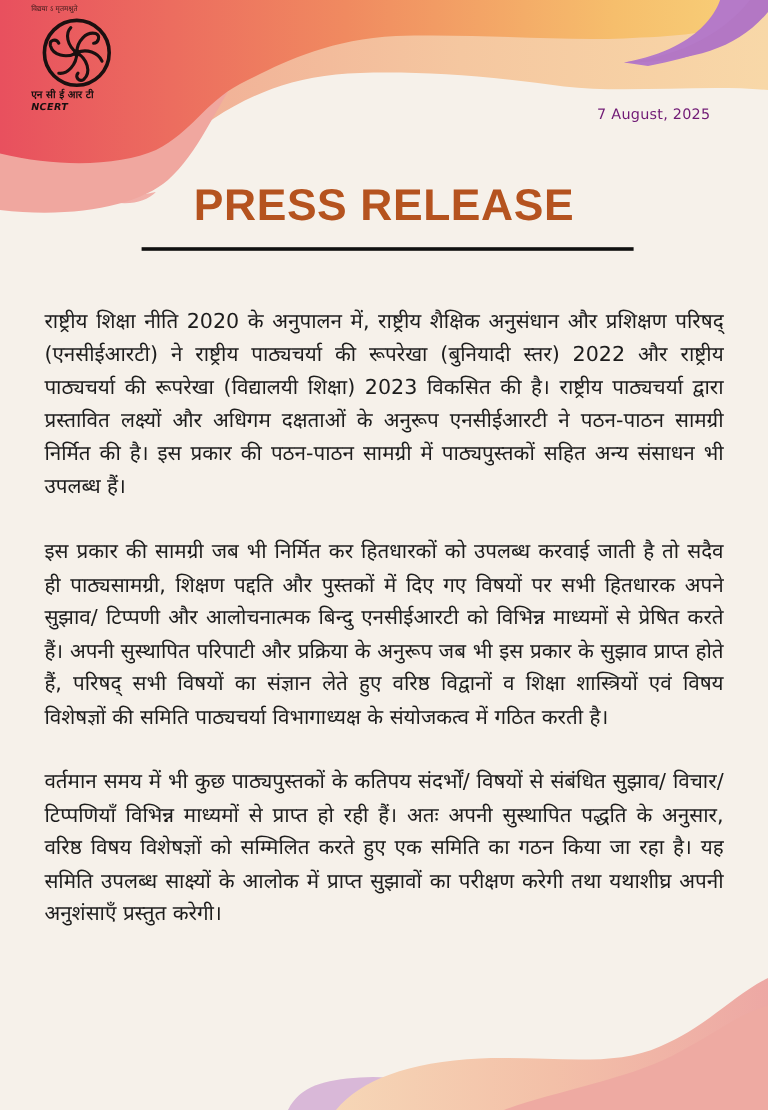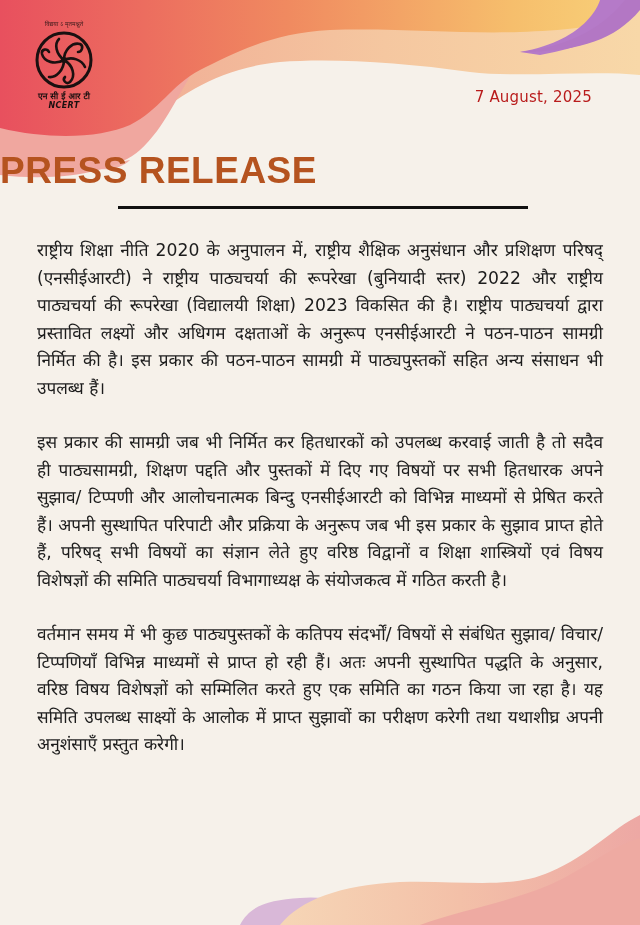--- a/index.html
+++ b/index.html
@@ -18,25 +18,24 @@
       position: absolute;
       left: 0;
       top: 0;
       width: 640px;
       height: 925px;
       z-index: 0;
     }
     .logo {
       position: absolute;
       left: 26px;
-      top: 20px;
+      top: 4px;
       width: 76px;
       height: 118px;
       z-index: 2;
-      text-align: center;
     }
     .logo-tagline {
       font-size: 6px;
       color: #3a1a1a;
       line-height: 8px;
       height: 10px;
       white-space: nowrap;
     }
     .logo-emblem {
       display: block;
@@ -57,29 +56,30 @@
       line-height: 10px;
       letter-spacing: 0.3px;
       font-style: italic;
     }
     .date {
       position: absolute;
       right: 48px;
       top: 88px;
       z-index: 2;
       font-family: "DejaVu Sans", sans-serif;
-      font-size: 15px;
-      color: #b91c1c;
+      font-size: 12px;
+      color: #701a75;
       letter-spacing: 0.2px;
     }
     .title {
       position: absolute;
       left: 0;
       width: 640px;
       top: 150px;
+      text-align: center;
       z-index: 2;
       font-family: "Liberation Sans", sans-serif;
       font-weight: bold;
       font-size: 37px;
       color: #b5531f;
       letter-spacing: 0.5px;
     }
     .title-rule {
       position: absolute;
       left: 118px;
@@ -95,21 +95,21 @@
       width: 566px;
       top: 237px;
       z-index: 2;
       color: #1c1c1c;
       font-family: "DejaVu Sans", sans-serif;
       font-size: 17.2px;
       line-height: 27.5px;
       text-align: justify;
     }
     .body-text p {
-      margin: 0 0 27px 0;
+      margin: 18px 0 27px 0;
     }
   </style>
 </head>
 <body>
 
 <svg class="bg-svg" viewBox="0 0 640 925" xmlns="http://www.w3.org/2000/svg">
   <defs>
     <linearGradient id="gTop" x1="0" y1="0" x2="1" y2="0">
       <stop offset="0" stop-color="#e8505e"></stop>
       <stop offset="0.45" stop-color="#f08a60"></stop>

